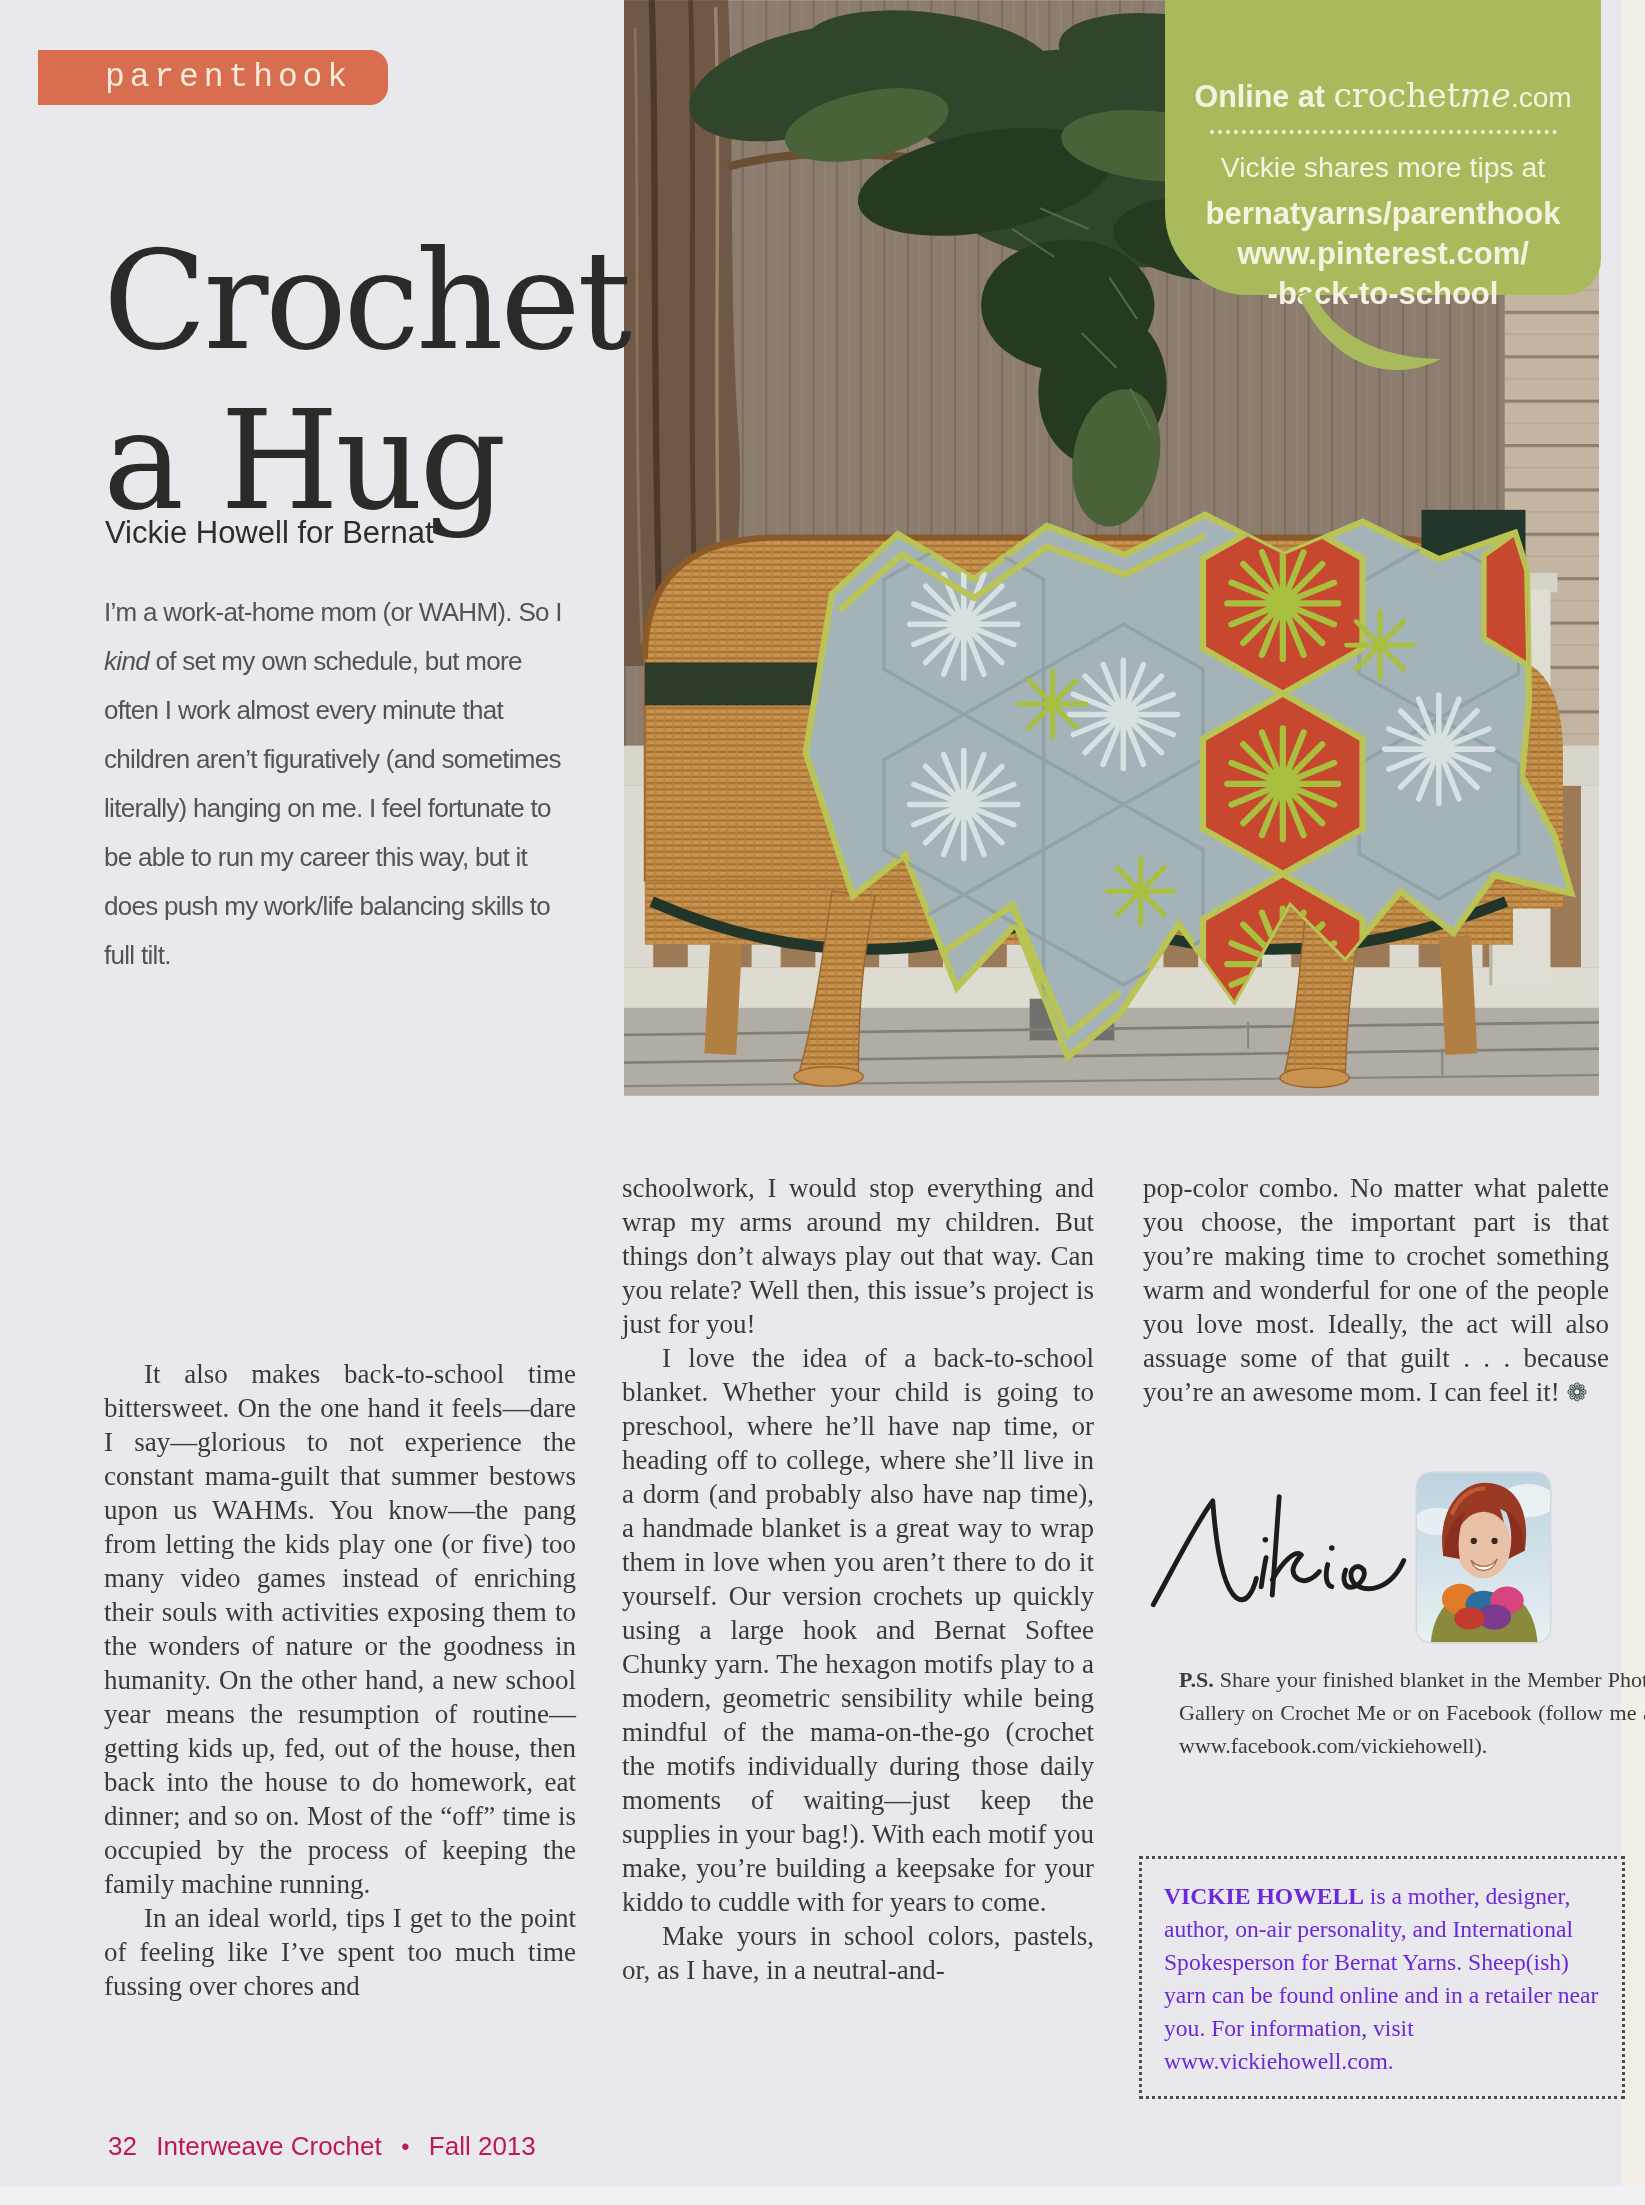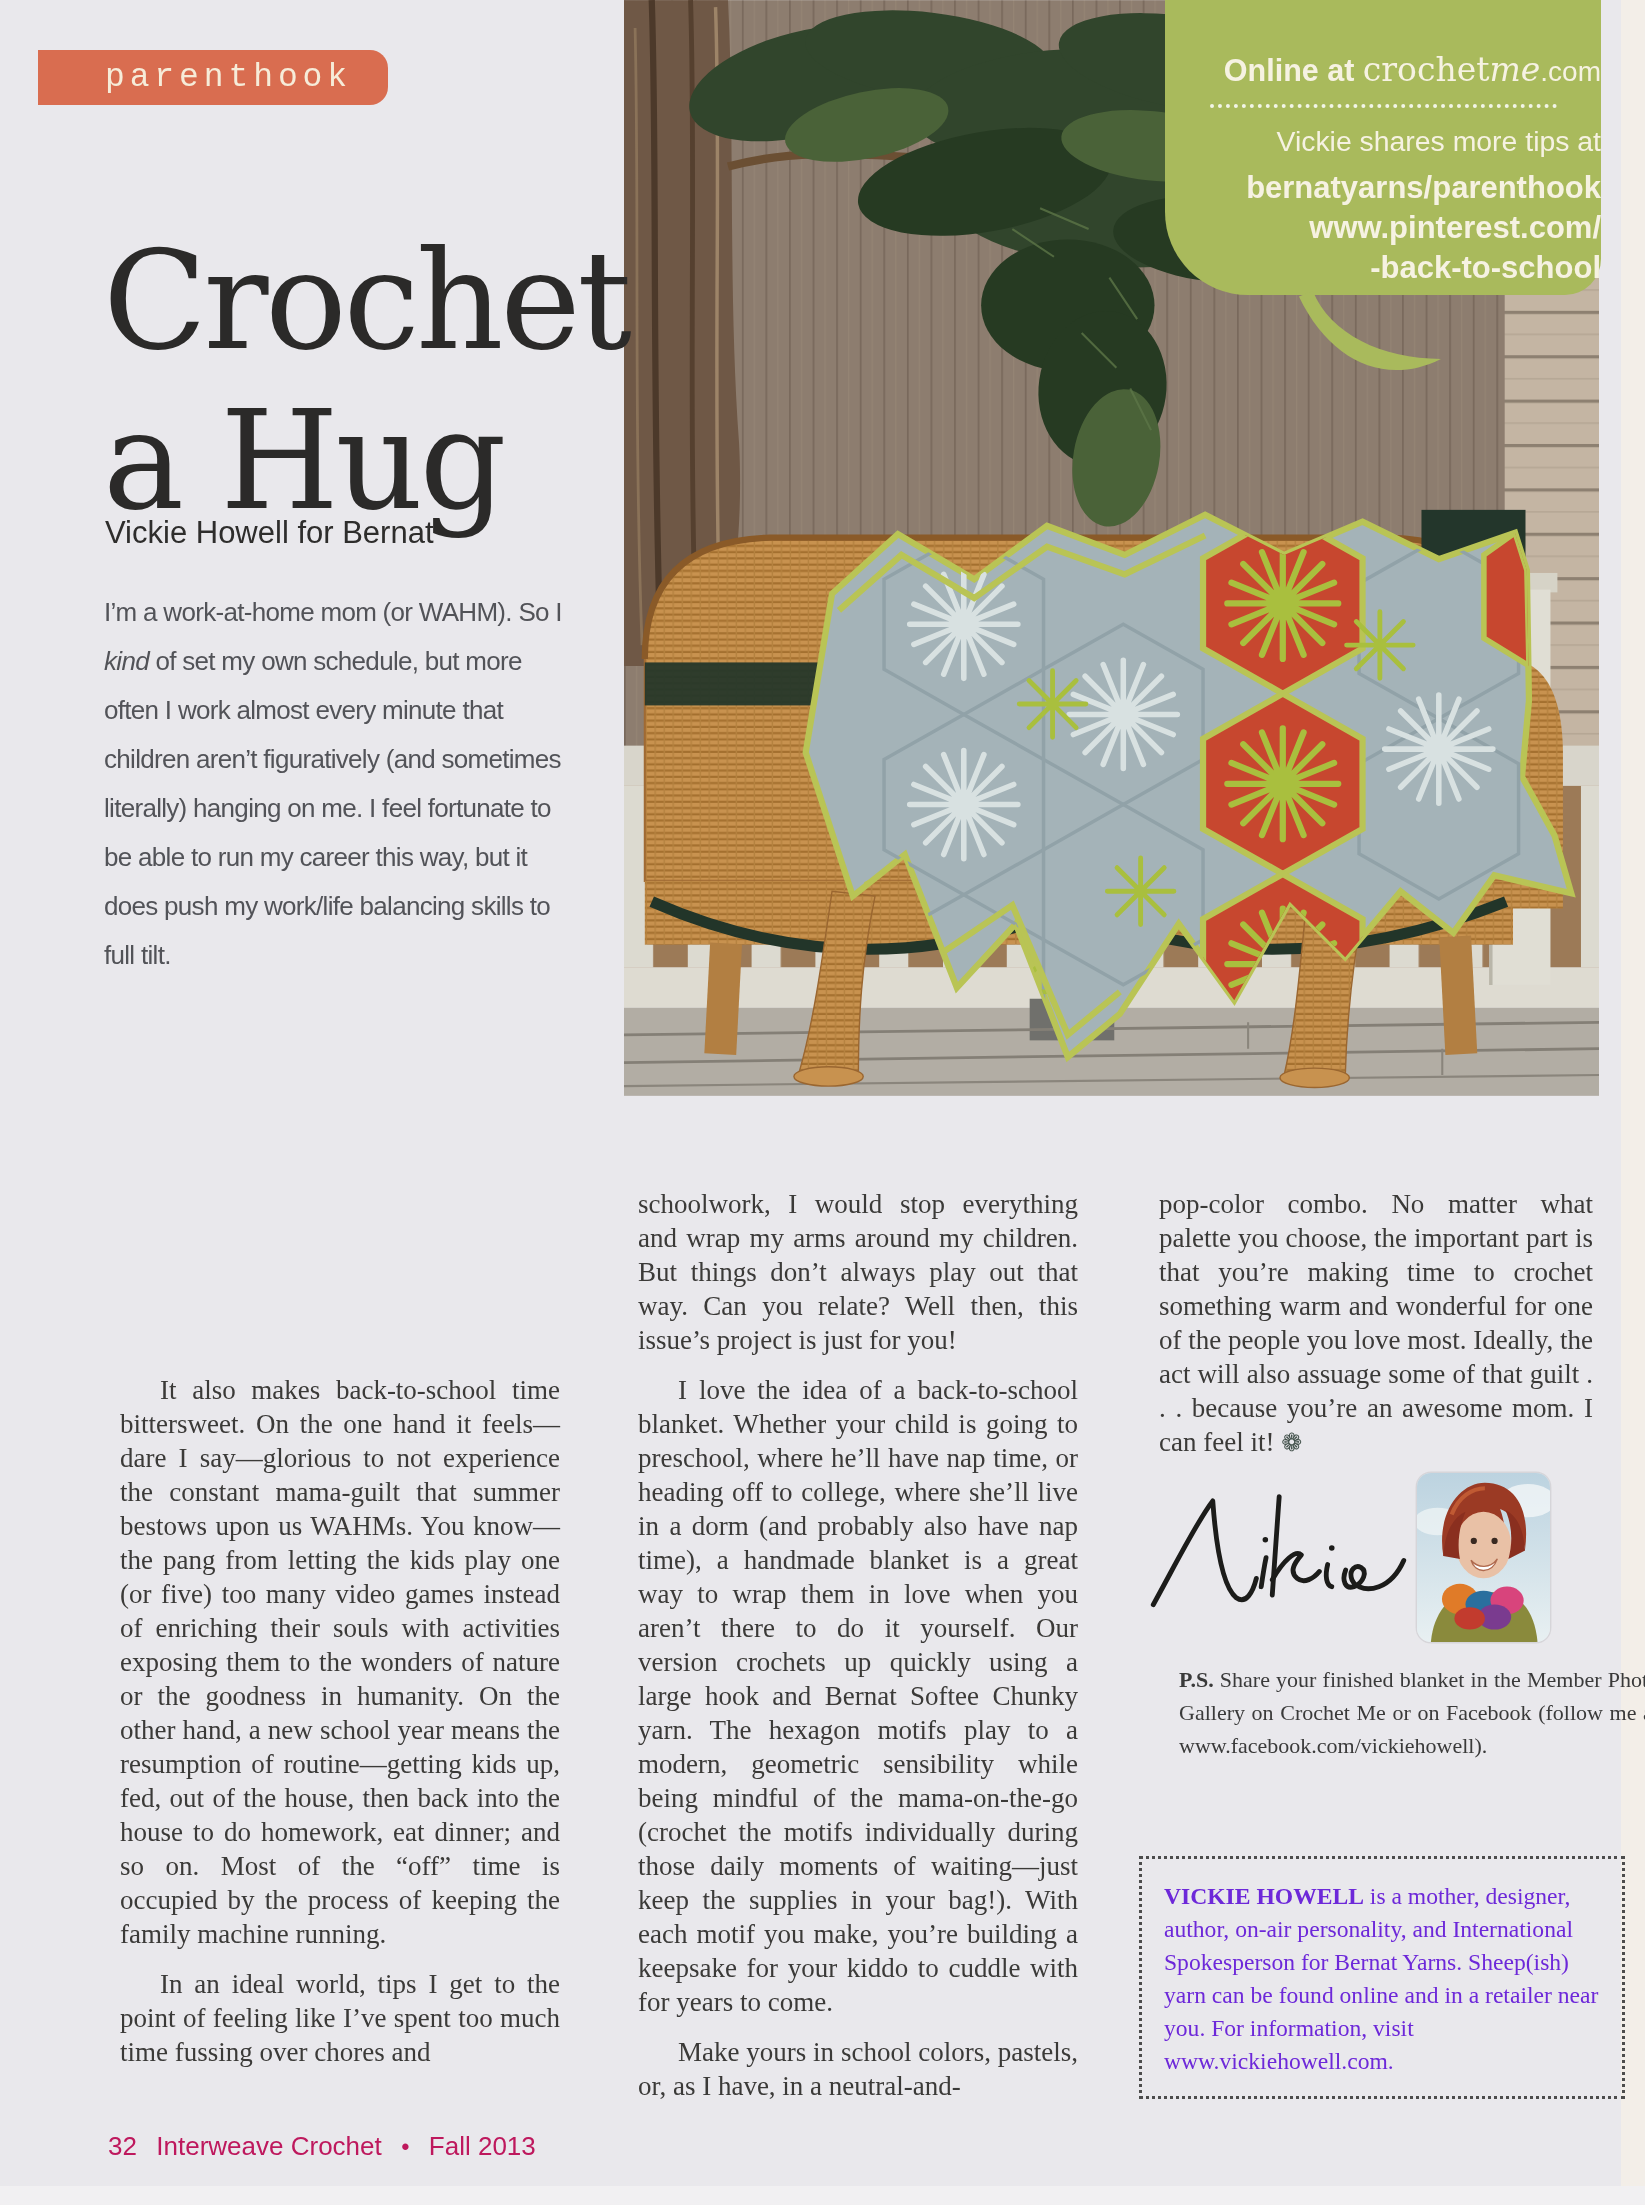--- a/index.html
+++ b/index.html
@@ -14,22 +14,22 @@
        padding-right:36px;box-sizing:border-box;margin-left:38px;}
   .tab span{font-family:"Liberation Mono",monospace;font-size:33px;letter-spacing:4.9px;
        color:#f6ecd9;}
 
   
   .photo{position:absolute;left:624px;top:0;width:975px;height:1096px;overflow:hidden;}
   .photo svg{display:block;}
 
   
   .bubble{position:absolute;left:1165px;top:0;width:436px;height:295px;background:#a9ba5c;
-          border-radius:0 0 36px 83px;color:#f6f2e2;text-align:right;box-sizing:border-box;
-          padding-top:50px;}
+          border-radius:0 0 36px 83px;color:#f6f2e2;text-align:center;box-sizing:border-box;
+          padding-top:76px;}
   .bubble-tail{position:absolute;left:1292px;top:291px;width:187px;height:104px;}
   .b-line1{font-family:"Liberation Sans",sans-serif;font-size:30.5px;font-weight:bold;}
   .b-logo{font-family:"DejaVu Serif",serif;font-weight:normal;font-size:33px;}
   .b-logo .me{font-style:italic;}
   .b-logo .tld{font-family:"Liberation Sans",sans-serif;font-size:28px;}
   .b-dots{width:347px;margin:15.3px auto 16.6px auto;border-top:4.2px dotted rgba(255,255,255,.85);}
   .b-tips{font-family:"Liberation Sans",sans-serif;font-size:28.4px;margin-bottom:9.7px;}
   .b-url{font-family:"Liberation Sans",sans-serif;font-size:31px;font-weight:bold;line-height:40px;}
 
   
@@ -39,21 +39,21 @@
   .byline{position:absolute;left:105px;top:515px;font-family:"Liberation Sans",sans-serif;
           font-size:31px;color:#2e2d2c;}
   .intro{position:absolute;left:104px;top:588px;width:470px;
          font-family:"Liberation Sans",sans-serif;font-size:26px;line-height:49px;
          color:#525358;letter-spacing:-0.7px;}
   .intro em{font-style:italic;}
 
   
   .col{position:absolute;width:472px;font-family:"Liberation Serif",serif;font-size:27px;
        line-height:34px;color:#3b3a38;text-align:justify;}
-  .col p{margin:16px;}
+  .col p{margin:0;}
   .col p.ind{text-indent:40px;}
   #col1{left:104px;top:1357px;}
   #col2{left:622px;top:1171px;}
   #col3{left:1143px;top:1171px;width:466px;}
   .dingbat{color:#41504a;font-size:25px;}
 
   
   .signature{position:absolute;left:1143px;top:1476px;width:271px;height:173px;}
   .author{position:absolute;left:1417px;top:1473px;width:133px;height:169px;border-radius:14px;
           overflow:hidden;box-shadow:0 0 0 1.4px rgba(0,0,0,0.08);}

